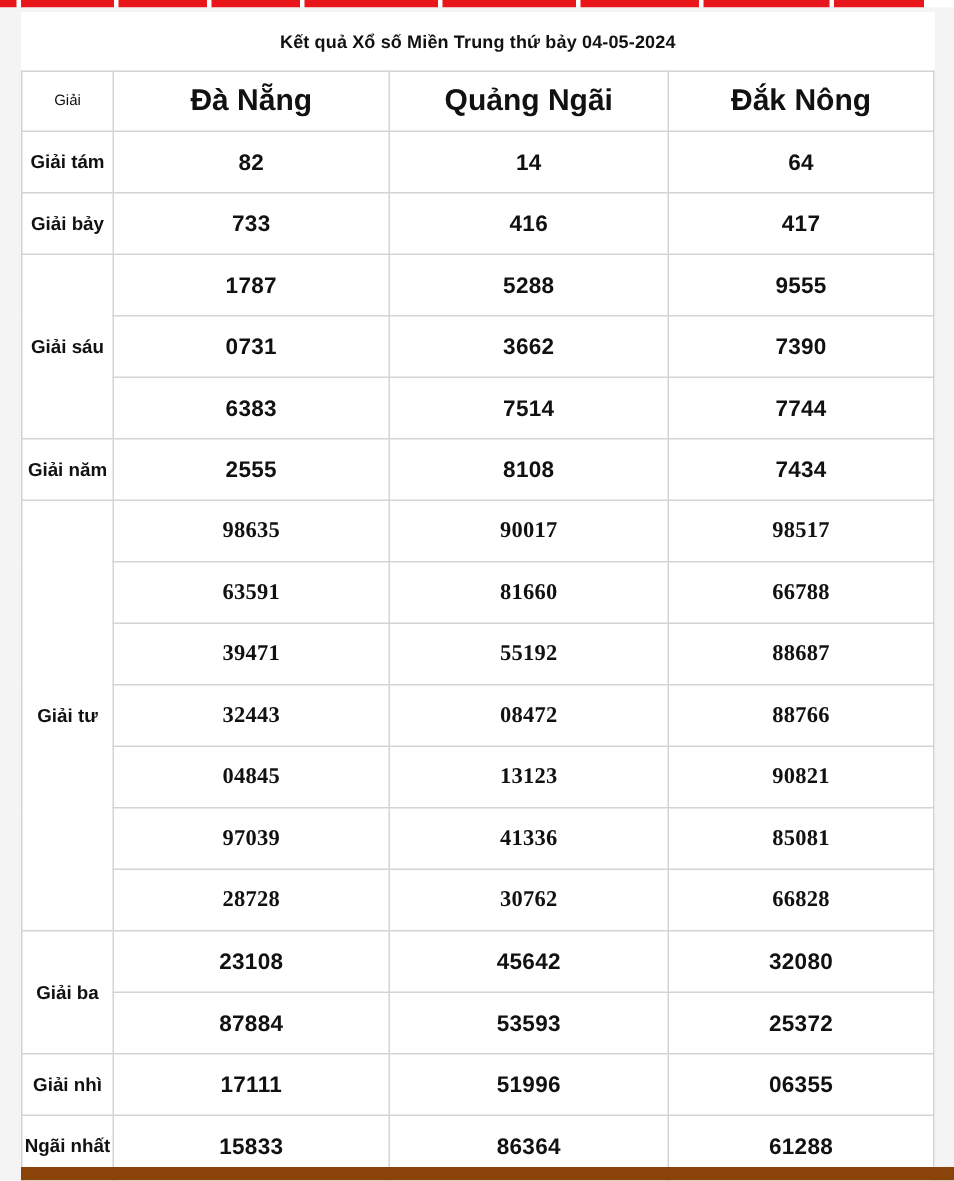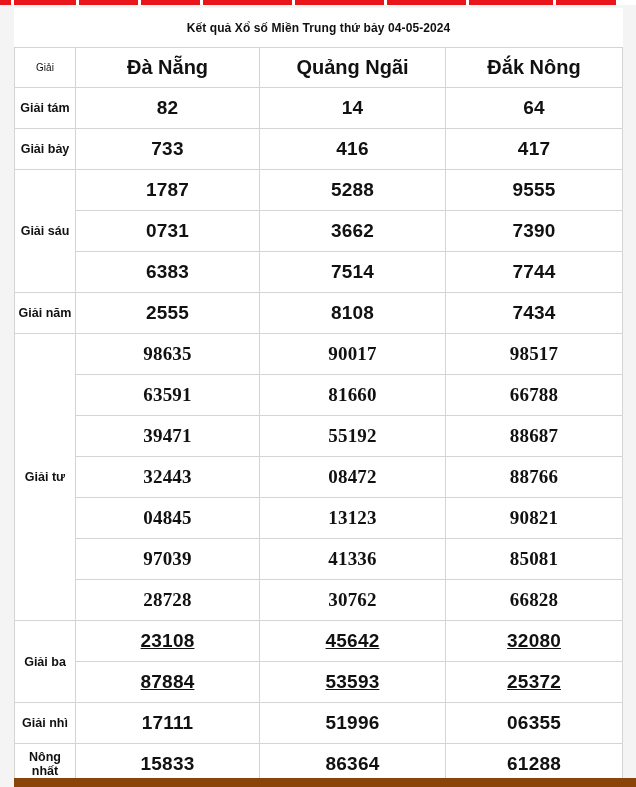--- a/index.html
+++ b/index.html
@@ -84,39 +84,39 @@
 
   
   .prize-name {
     font-size: 12.5px;
     color: #1a1a1a;
     font-weight: bold;
   }
 
   
   .num {
-    font-size: 19px;
+    font-size: 15px;
     font-weight: bold;
     color: #111111;
     letter-spacing: .2px;
   }
   .num.red {
     color: #c0392b;
   }
   .num.big {
     font-size: 20px;
   }
 
   
   .r-tam   { height: 38px; }
   .r-bay   { height: 38px; }
   .r-sau   { height: 38px; }
   .r-nam   { height: 38px; }
   .r-tu    { height: 38px; font-family: Liberation Serif, serif; }
-  .r-ba    { height: 38px; text-decoration: underline; }
+  .r-ba    { height: 38px; }
   .r-nhi   { height: 38px; }
   .r-nhat  { height: 38px; }
   .r-db    { height: 38px; }
 
   
   #bottom-bar {
     position: absolute;
     left: 14px;
     bottom: 0;
     width: 622px;
@@ -239,21 +239,21 @@
           <td class="num r-ba">53593</td>
           <td class="num r-ba">25372</td>
         </tr>
         <tr>
           <td class="prize-name" rowspan="1">Giải nhì</td>
           <td class="num r-nhi">17111</td>
           <td class="num r-nhi">51996</td>
           <td class="num r-nhi">06355</td>
         </tr>
         <tr>
-          <td class="prize-name" rowspan="1">Nông nhất</td>
+          <td class="prize-name" rowspan="1">Ngãi nhất</td>
           <td class="num r-nhat">15833</td>
           <td class="num r-nhat">86364</td>
           <td class="num r-nhat">61288</td>
         </tr>
         <tr>
           <td class="prize-name" rowspan="1">Đặc biệt</td>
           <td class="num r-db red big">304905</td>
           <td class="num r-db red big">335201</td>
           <td class="num r-db red big">159781</td>
         </tr>

